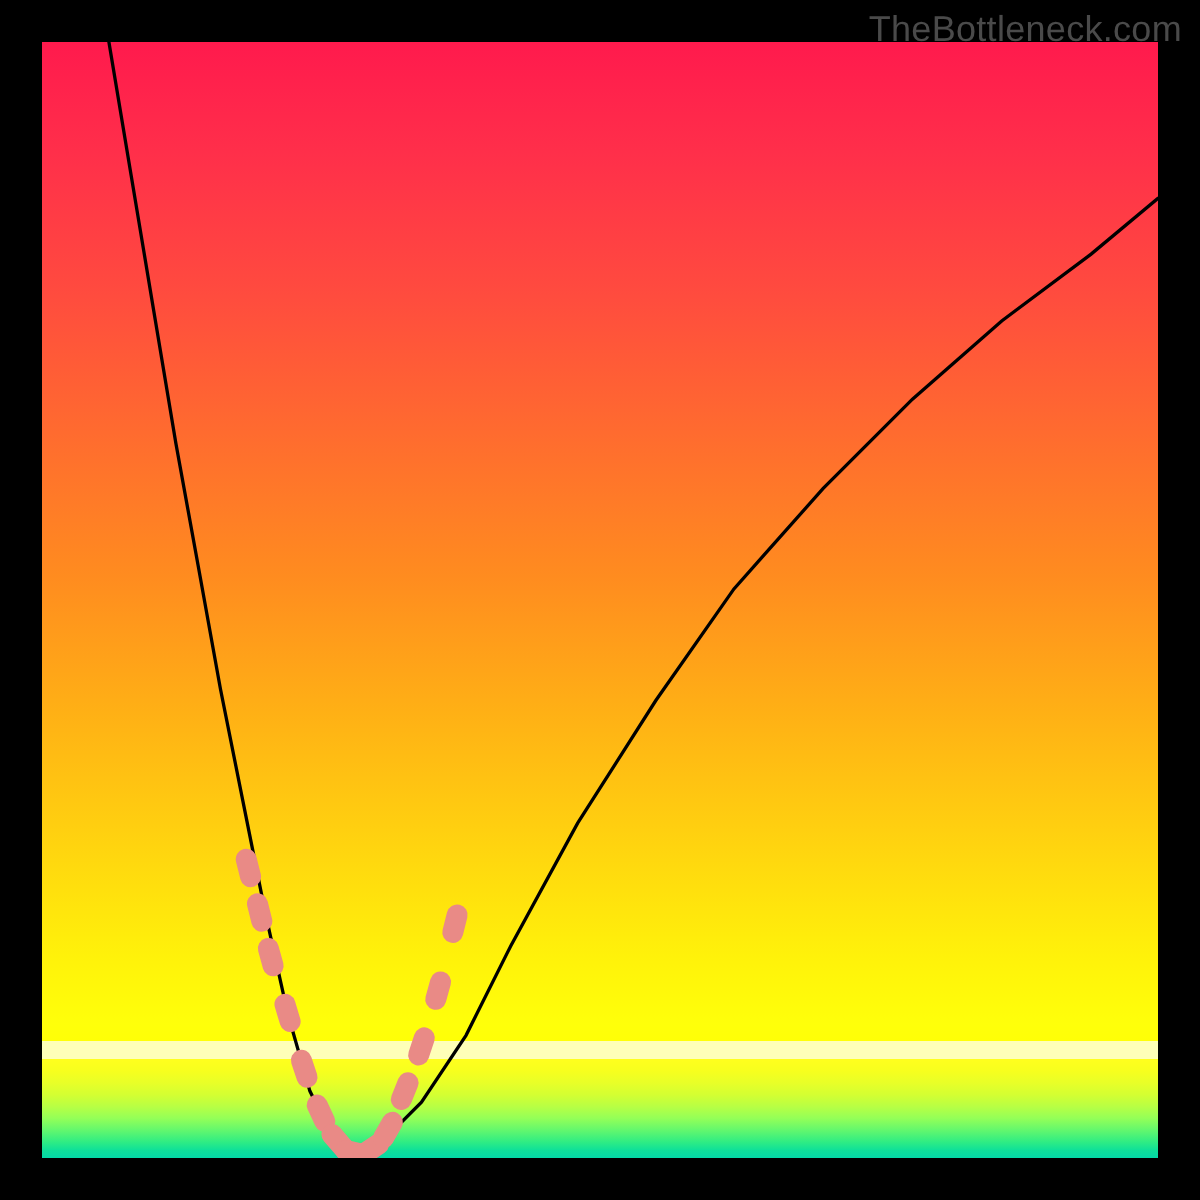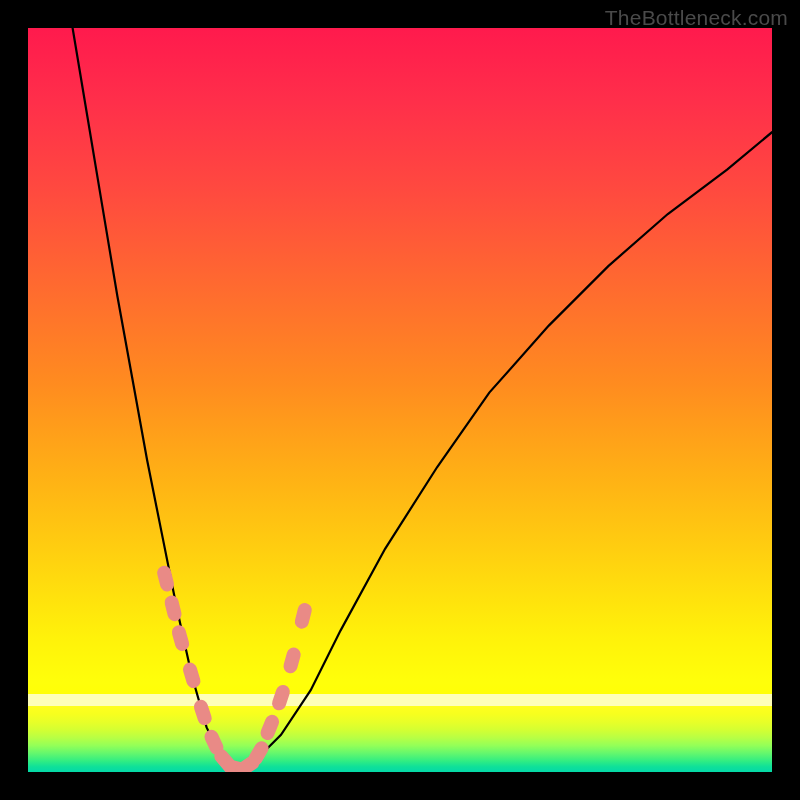--- a/index.html
+++ b/index.html
@@ -78,21 +78,21 @@
     position: absolute;
     left: 0; top: 0;
     width: 744px;
     height: 744px;
   }
   .watermark {
     position: absolute;
     top: 6px;
     right: 12px;
     color: #4a4a4a;
-    font-size: 21px;
+    font-size: 24px;
     font-weight: 500;
     letter-spacing: 0.2px;
   }
 </style>
 </head>
 <body>
 
 <div class="frame">
 
   <div class="plot-area">

